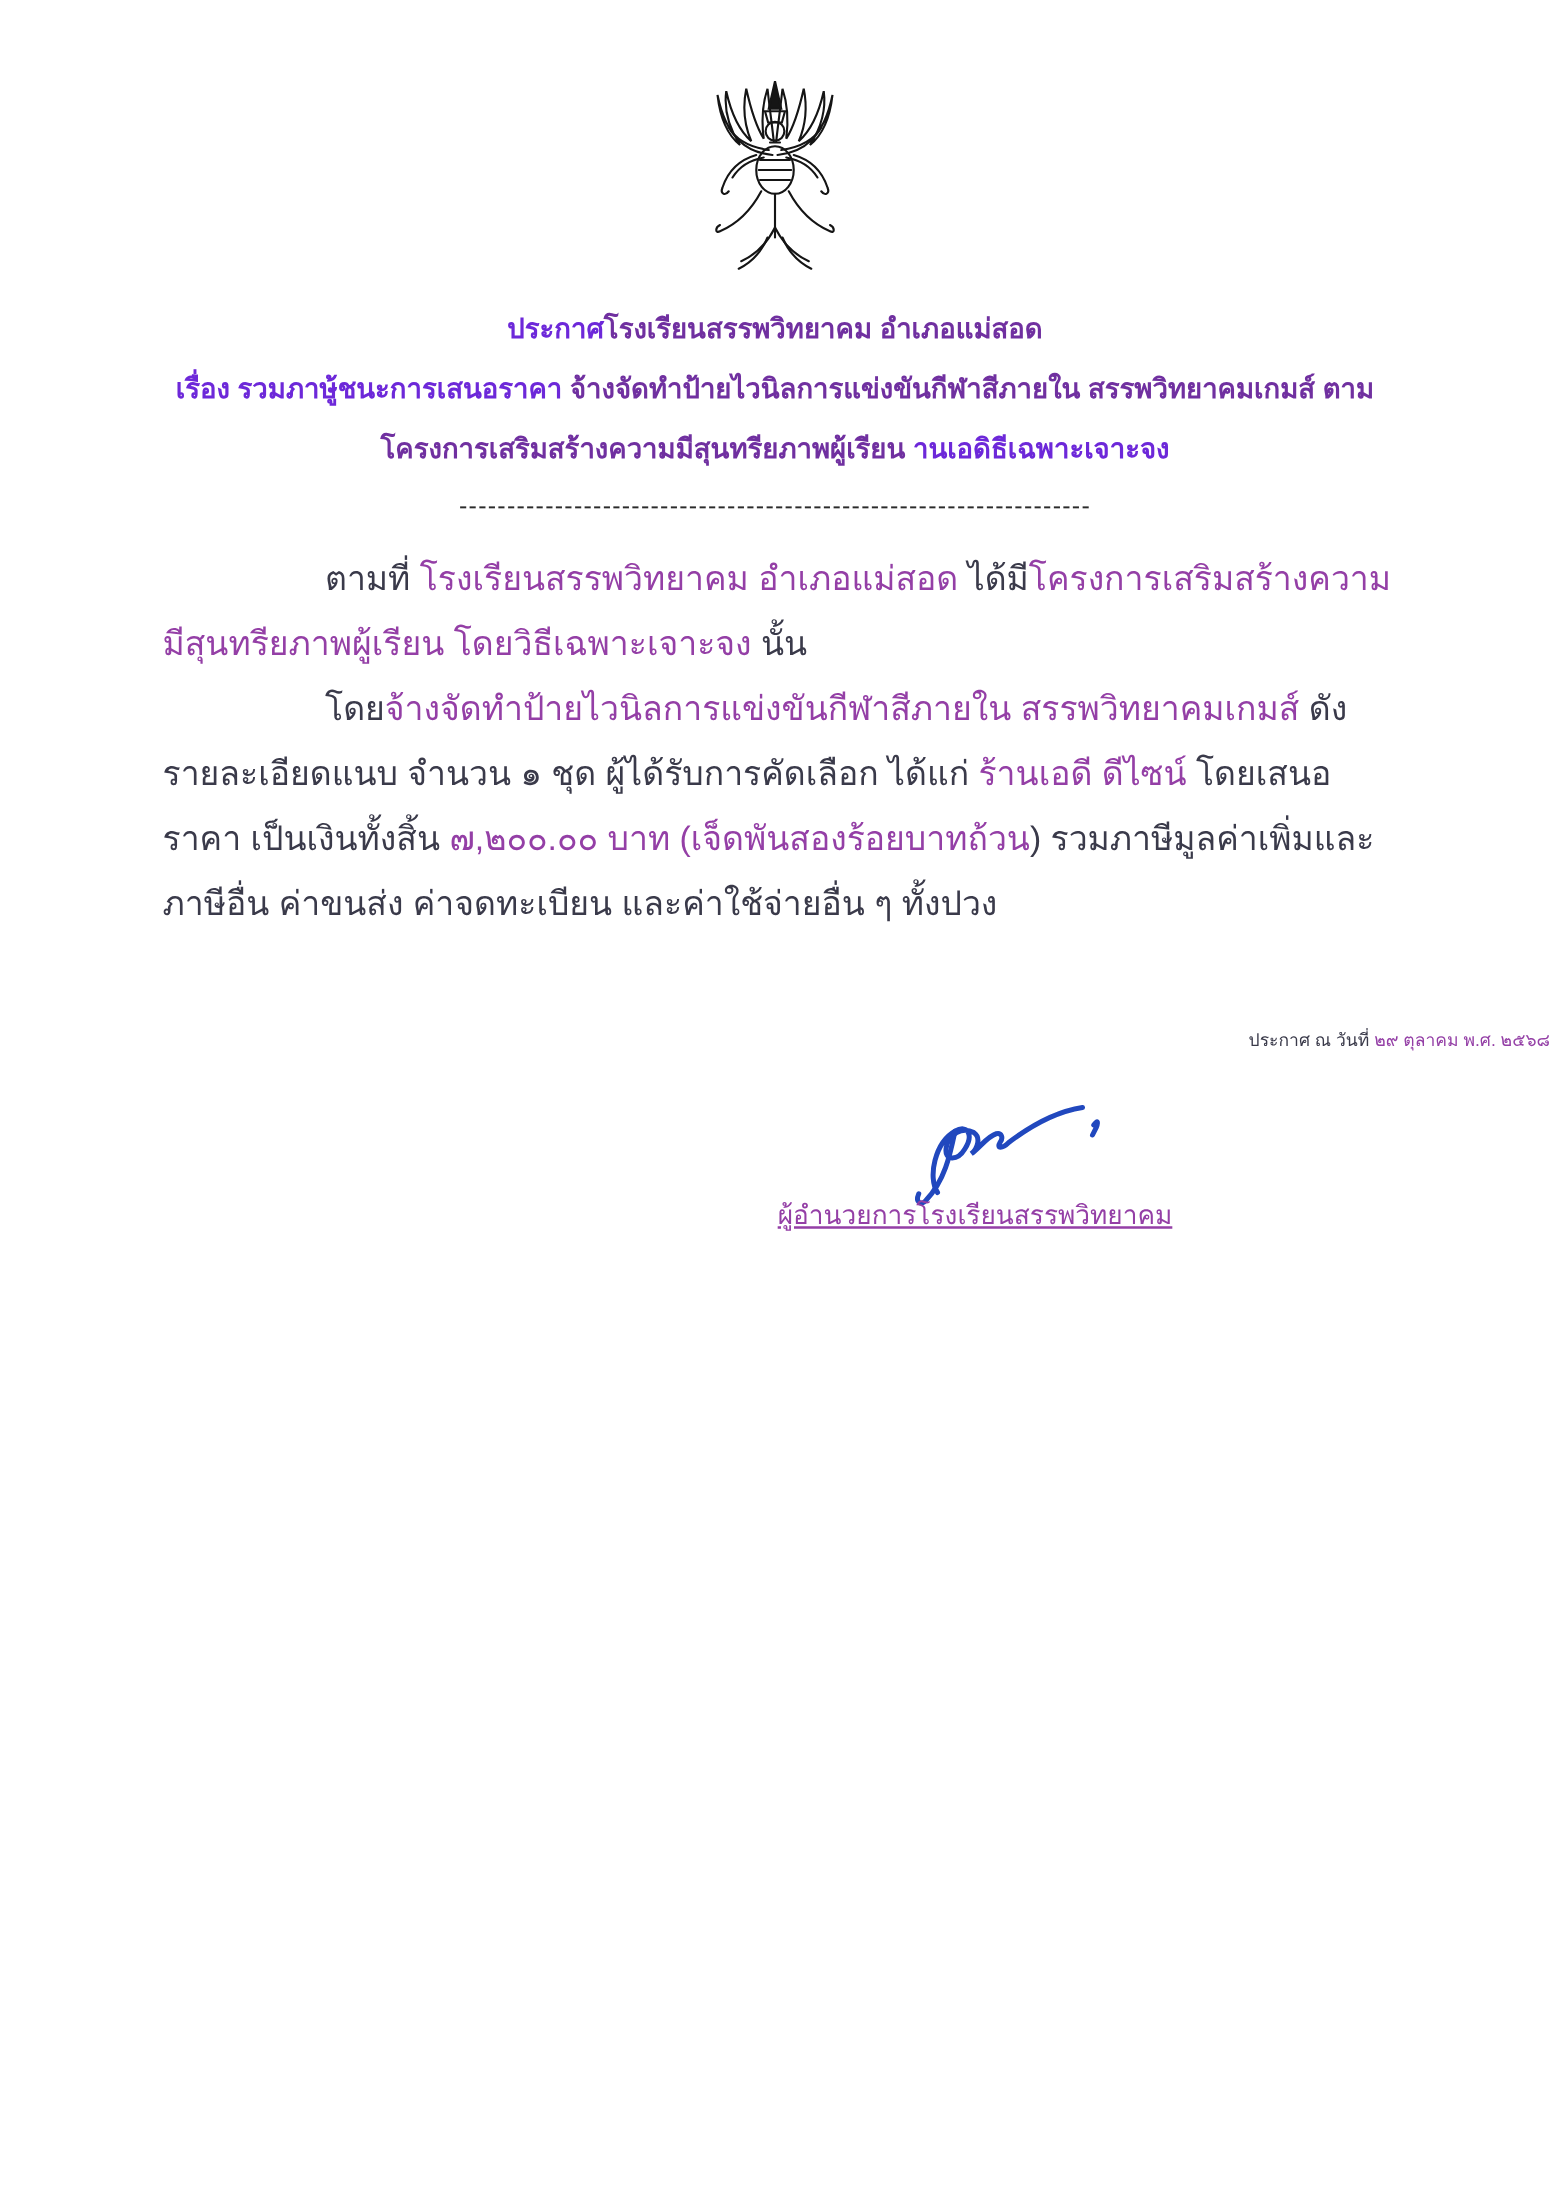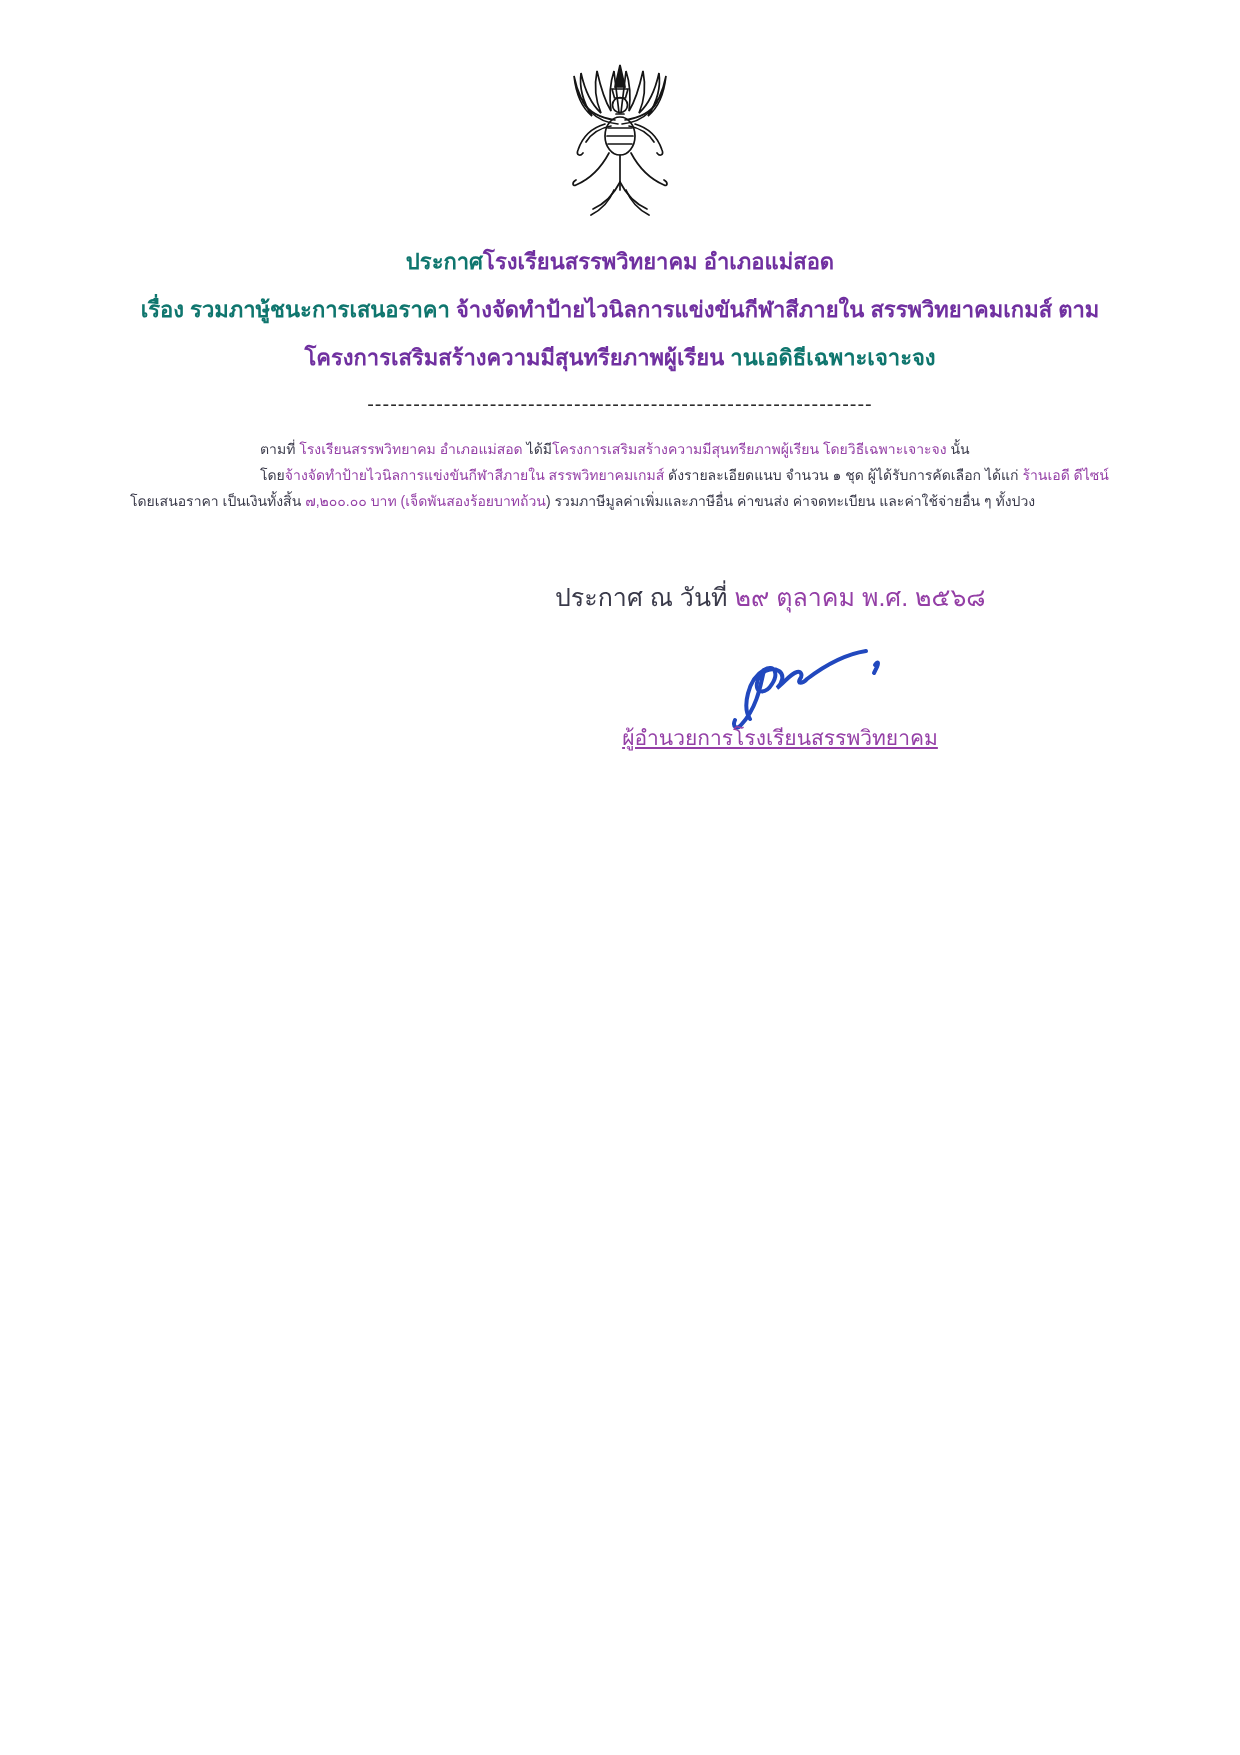--- a/index.html
+++ b/index.html
@@ -9,31 +9,31 @@
     margin:0 auto;
     background:#ffffff;
     font-family:"Liberation Sans","DejaVu Sans",sans-serif;
     overflow:hidden;
   }
   
   .emblem-wrap { padding-top:62px; text-align:center; }
   
   .title-block { margin-top:4px; text-align:center; font-weight:bold; font-size:22px; }
   .title-line { line-height:48px; }
-  .c-navy   { color:#0f766e; }
+  .c-navy   { color:#6d28d9; }
   .c-purple { color:#7030A0; }
   .c-bpurple{ color:#943FA6; }
   .c-dark   { color:#3A3A4A; }
   
   .separator { text-align:center; font-size:20px; color:#2b2b2b; line-height:40px; margin-top:2px; letter-spacing:1px; }
   
-  .content { margin:12px 120px 0 130px; font-size:14px; line-height:26px; }
+  .content { margin:12px 120px 0 130px; font-size:27px; line-height:52px; }
   .content p { margin:0; text-indent:130px; text-align:left; }
   
-  .date-line { margin:64px 0 0 555px; font-size:25px; line-height:39px; }
+  .date-line { margin:64px 0 0 555px; font-size:14px; line-height:39px;text-align:right; }
   
   .sig-block { margin:28px 0 0 560px; width:440px; text-align:center; }
   .sig-image { display:block; margin:0 auto -20px 150px; }
   .sig-name  { font-size:21px; line-height:36px; margin-top:6px; }
   .sig-title { font-size:21px; line-height:36px;text-decoration:underline; }
 </style>
 </head>
 <body>
 
 <div class="page">

